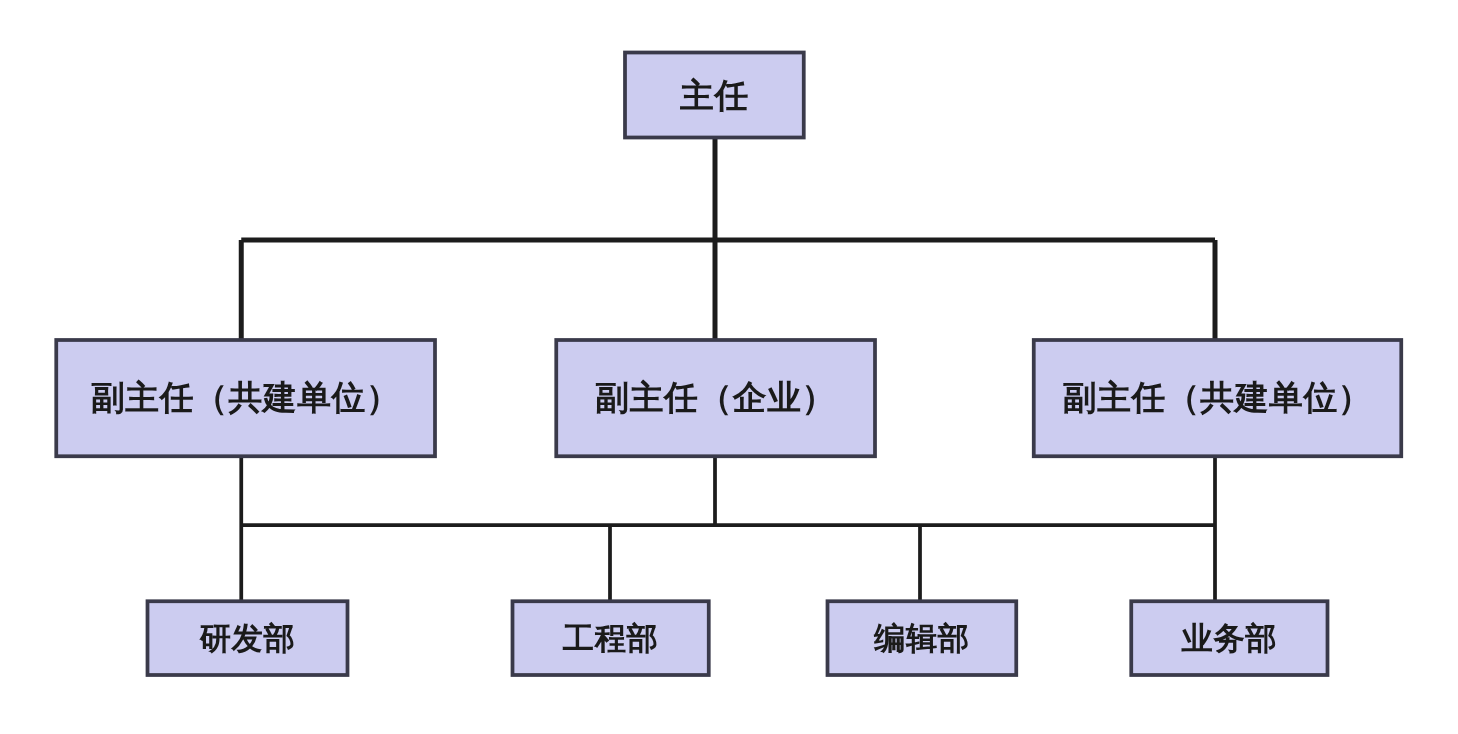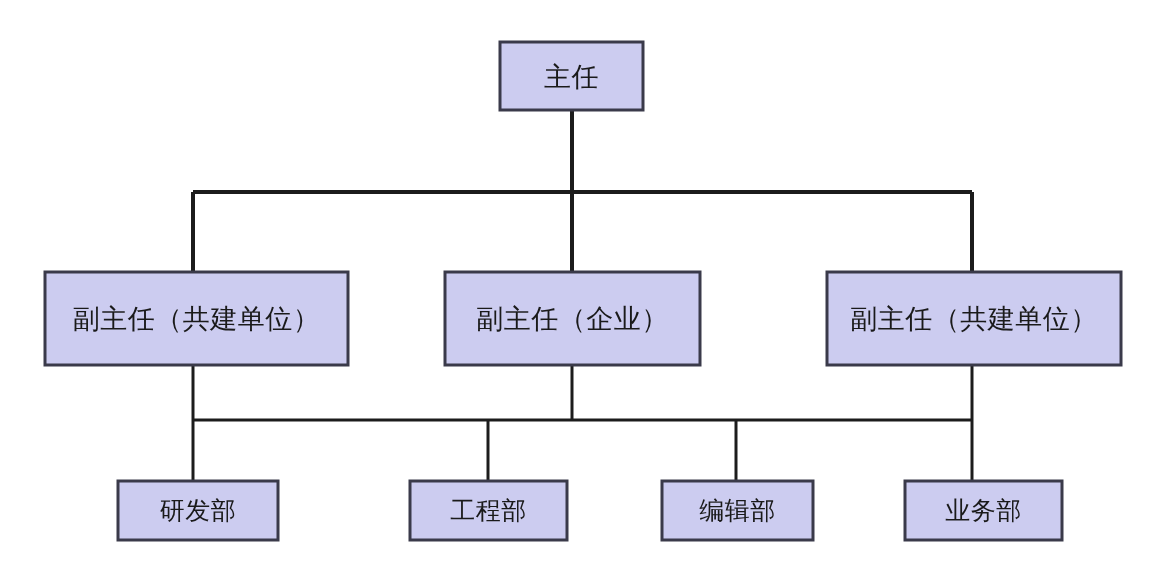--- a/index.html
+++ b/index.html
@@ -46,21 +46,21 @@
     fill: none;
     stroke-linecap: butt;
   }
   .connector.thin {
     stroke-width: 3;
   }
 </style>
 </head>
 <body>
 
-<div id="chart-root" style="background: rgb(255, 255, 255);">
+<div id="chart-root" style="background: rgb(255, 255, 255); font-weight: bold;">
   <svg id="org-svg" viewBox="0 0 1166 587" xmlns="http://www.w3.org/2000/svg">
 
     <g>
 
       <path class="connector" d="M 572 110 L 572 192" stroke="#1c1c1c"></path>
 
       <path class="connector" d="M 193 192 L 972 192" stroke="#1c1c1c"></path>
 
       <path class="connector" d="M 193 192 L 193 272" stroke="#1c1c1c"></path>
 

